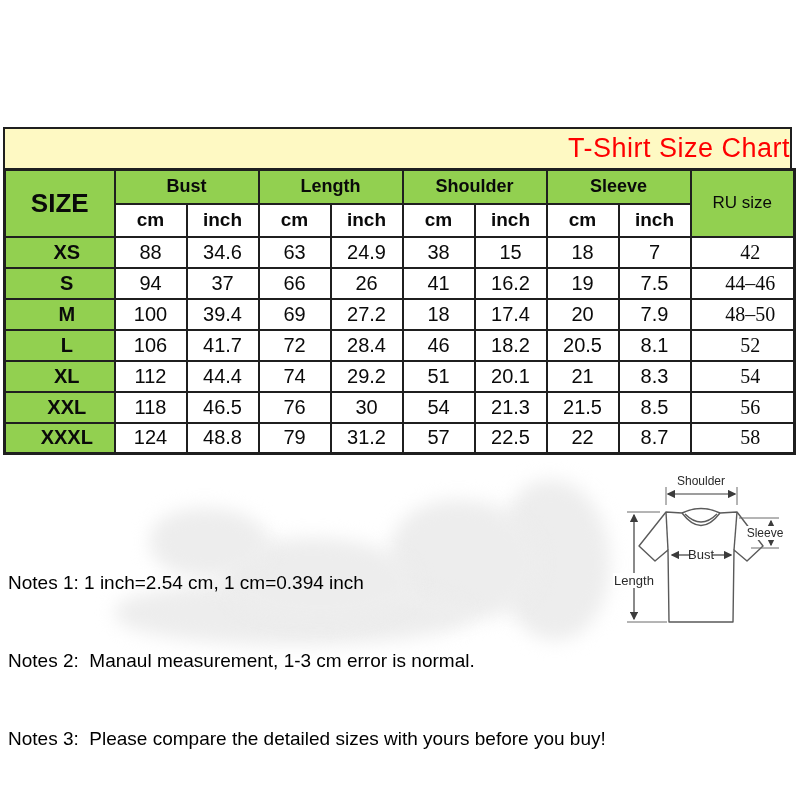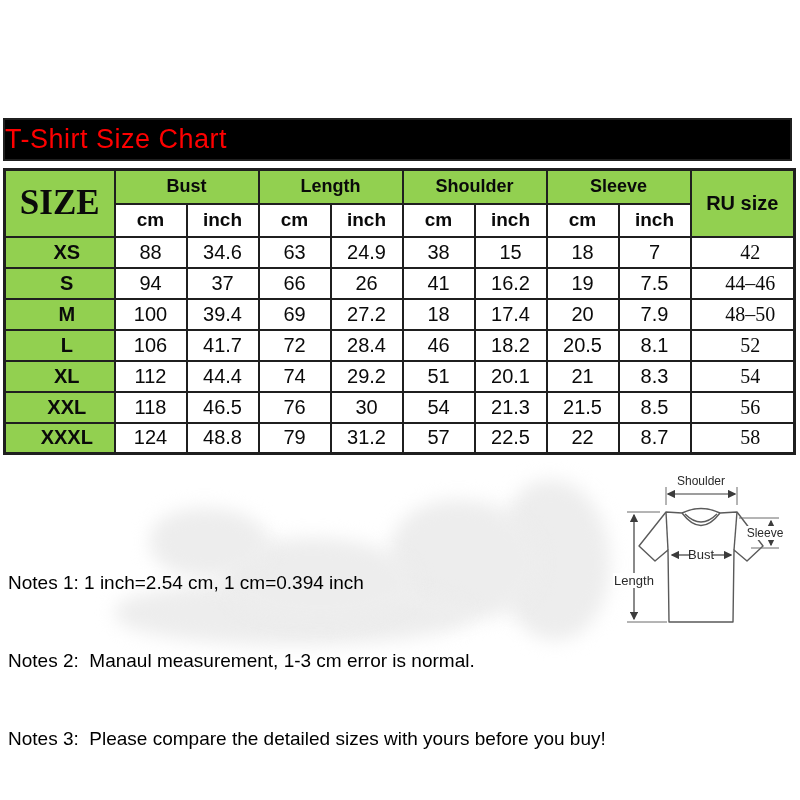--- a/index.html
+++ b/index.html
@@ -2,42 +2,42 @@
 <html><head>
 <meta charset="utf-8">
 <style>
   html,body{margin:0;padding:0;}
   body{
     width:800px;height:800px;background:#ffffff;position:relative;
     font-family:"Liberation Sans",sans-serif;overflow:hidden;
   }
   
   .title-box{
-    position:absolute;left:3px;top:118px;width:785px;height:39px;
-    border:2px solid #1f1f1f;background:#000000;
-    display:flex;align-items:center;justify-content:flex-start;
+    position:absolute;left:3px;top:127px;width:785px;height:39px;
+    border:2px solid #1f1f1f;background:#fef9c3;
+    display:flex;align-items:center;justify-content:flex-end;
   }
   .title-box span{color:#fe0000;font-size:27px;letter-spacing:0.5px;}
   
   table.size-chart{
     position:absolute;left:3px;top:168px;width:790px;
     border-collapse:collapse;table-layout:fixed;
     border:3px solid #1f1f1f;
   }
   table.size-chart th, table.size-chart td{
     border:2px solid #1f1f1f;text-align:center;vertical-align:middle;
     padding:0;color:#0a0a0a;background:#ffffff;
   }
   .green{background:#92d050 !important;}
   tr.group-row{height:34px;}
   tr.unit-row{height:33px;}
   tbody tr{height:31px;}
-  th.size-head{font-size:35px;font-weight:bold;font-family:Liberation Serif, serif;}
+  th.size-head{font-size:26px;font-weight:bold;}
   th.ghead{font-size:18px;font-weight:bold;}
-  th.ru-head{font-size:20px;font-weight:bold;}
+  th.ru-head{font-size:17px;font-weight:normal;}
   tr.unit-row th{font-size:19px;font-weight:bold;}
   tbody th.size-label{font-size:20px;font-weight:bold;padding-left:14px;}
   tbody td{font-size:20px;}
   tbody td.ru-cell{font-family:"Liberation Serif",serif;font-size:20px;padding-left:16px;}
   
   .notes{
     position:absolute;left:8px;top:518px;z-index:3;
     font-size:19px;line-height:26px;color:#000000;white-space:pre;
   }
   

